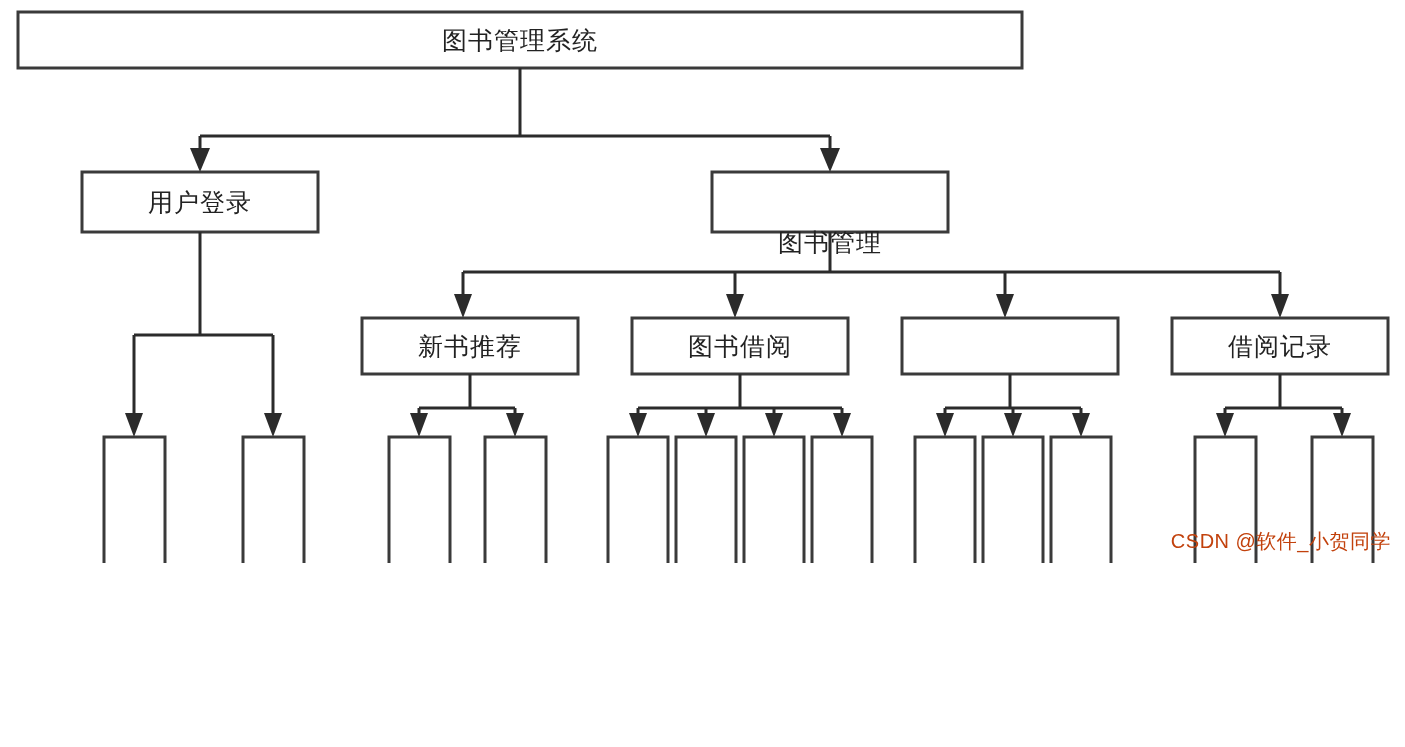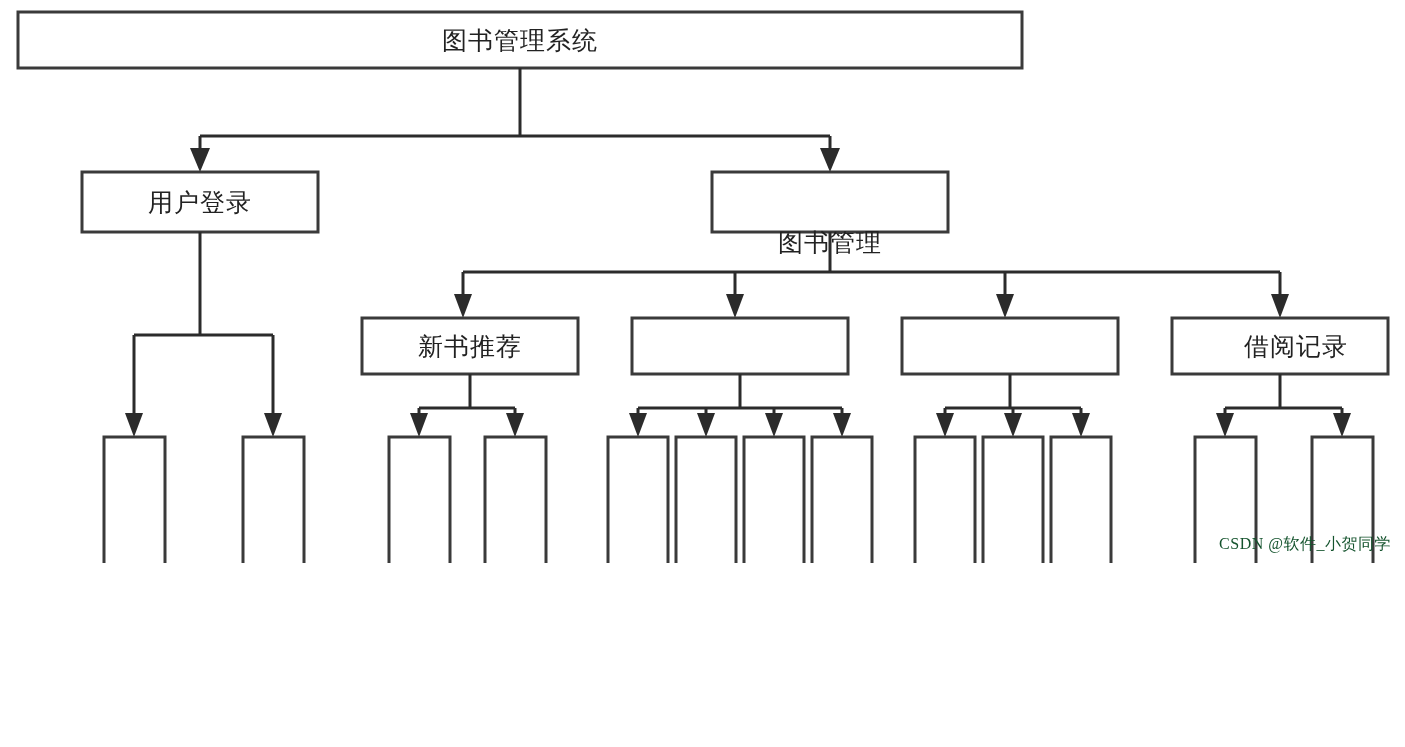--- a/index.html
+++ b/index.html
@@ -69,23 +69,23 @@
     text-orientation: upright;
     letter-spacing: 2px;
     line-height: 1;
     white-space: nowrap;
     pointer-events: none;
   }
   .watermark {
     position: absolute;
     right: 14px;
     bottom: 8px;
-    color: #14532d;
-    font-size: 16px;
-    font-family: Liberation Serif, serif;
+    color: #c2410c;
+    font-size: 20px;
+    font-family: Liberation Sans, sans-serif;
     letter-spacing: 0.5px;
     pointer-events: none;
   }
 </style>
 </head>
 <body>
 
 <div id="diagram-root">
 
   <svg id="diagram-svg" viewBox="0 0 1405 747">
@@ -181,21 +181,22 @@
     <path class="connector" d="M 1342 408 L 1342 415"></path>
     <polygon class="arrow-head" points="1333,413 1351,413 1342,437"></polygon>
   </svg>
 
   <div class="node-label" style="left:18px; top:12px; width:1004px; height:56px;">图书管理系统</div>
 
   <div class="node-label" style="left:82px; top:172px; width:236px; height:60px;">用户登录</div>
   <div class="node-label" style="left:712px; top:172px; width:236px; height:60px;margin-top:40px;">图书管理</div>
 
   <div class="node-label" style="left:362px; top:318px; width:216px; height:56px;">新书推荐</div>
-  <div class="node-label" style="left:1172px; top:318px; width:216px; height:56px;padding-left:16px;">借阅记录</div>
+  <div class="node-label" style="left:632px; top:318px; width:216px; height:56px;">图书借阅</div>
+  <div class="node-label" style="left:1172px; top:318px; width:216px; height:56px;">借阅记录</div>
 
   <div class="leaf-label" style="left:104px; top:497px; width:61px; height:240px;">用户登录</div>
   <div class="leaf-label" style="left:243px; top:497px; width:61px; height:240px;">注销登录</div>
 
   <div class="leaf-label" style="left:389px; top:497px; width:61px; height:240px;">查询图书</div>
   <div class="leaf-label" style="left:485px; top:497px; width:61px; height:240px;">借阅图书</div>
 
   <div class="leaf-label" style="left:608px; top:497px; width:60px; height:240px;">查询图书</div>
   <div class="leaf-label" style="left:676px; top:443px; width:60px; height:292px;">新增图书（管理员）</div>
   <div class="leaf-label" style="left:744px; top:443px; width:60px; height:292px;">编辑图书（管理员）</div>

